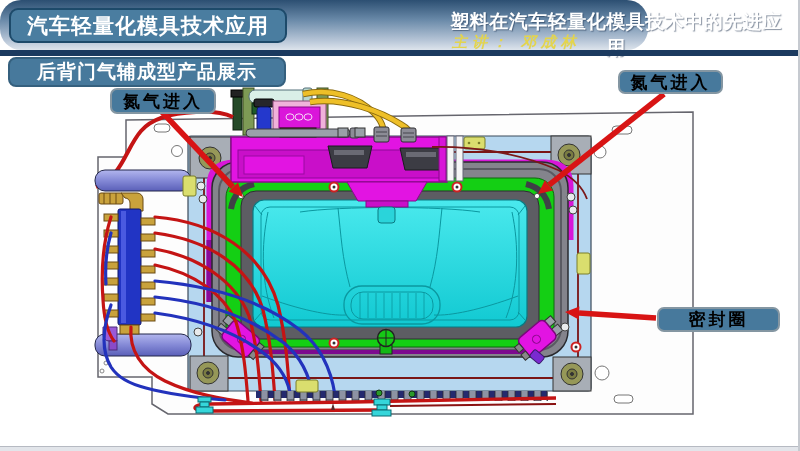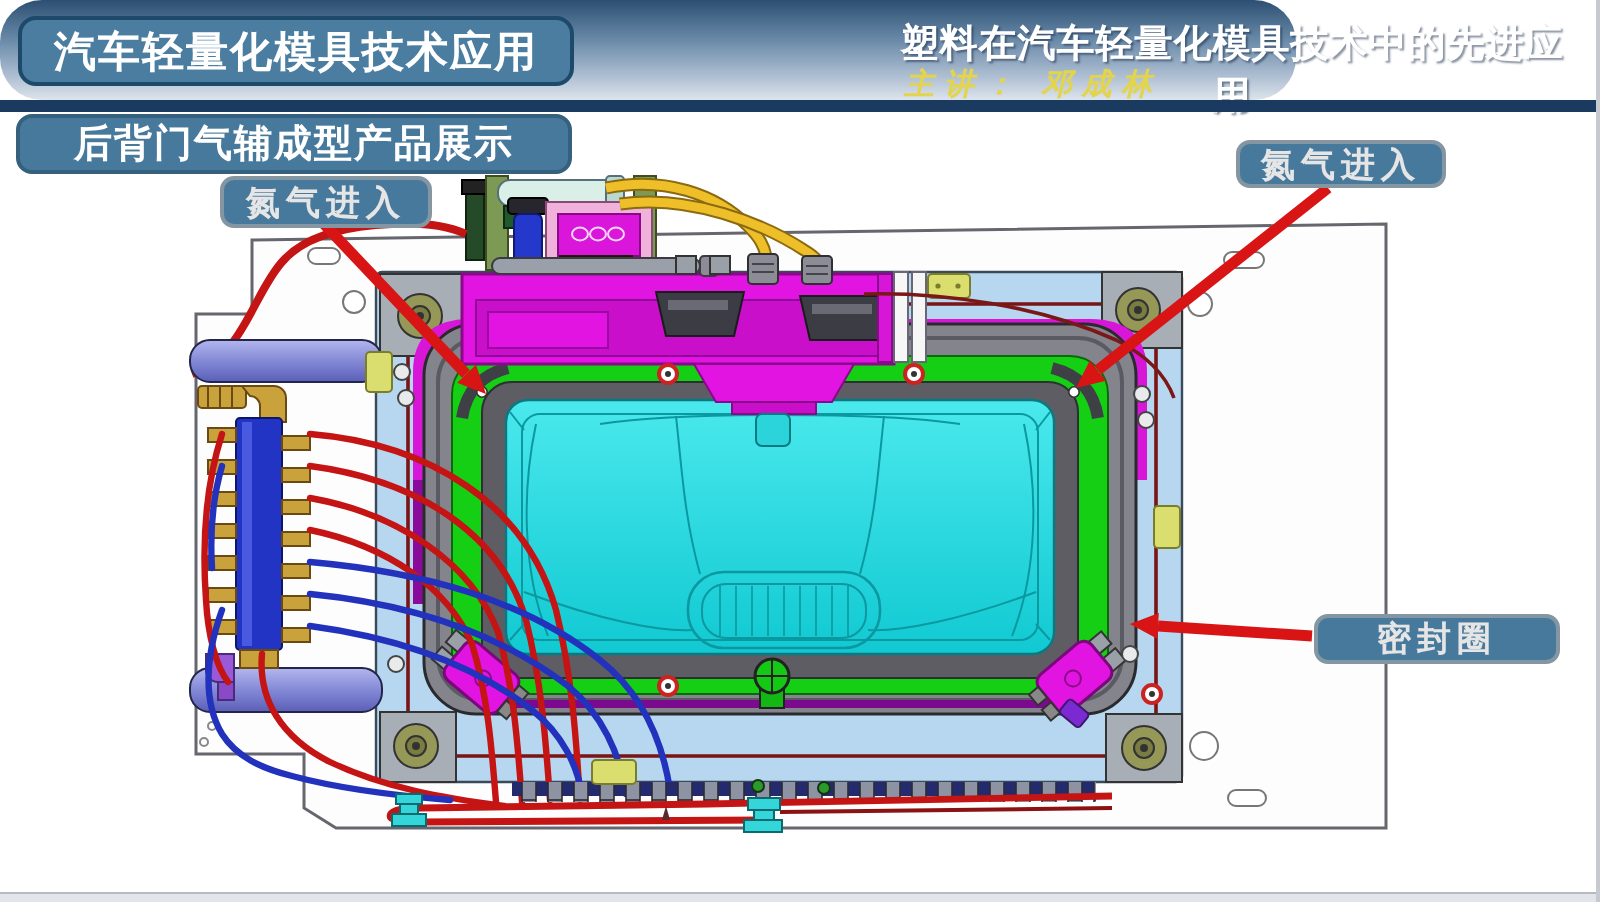--- a/index.html
+++ b/index.html
@@ -16,21 +16,21 @@
                  font-size:19px;font-weight:bold;text-align:center;letter-spacing:0.5px;
                  text-shadow:1px 1px 1px rgba(20,40,70,.5);}
   .presenter{position:absolute;left:452px;top:33px;color:#e3d44d;font-size:15px;
              font-style:italic;font-weight:bold;letter-spacing:5px;}
   .section-box{position:absolute;left:8px;top:57px;width:278px;height:30px;background:#47799c;
                border:2px solid #35607e;border-radius:8px;box-sizing:border-box;
                display:flex;align-items:center;justify-content:center;
                color:#fff;font-size:19px;font-weight:bold;letter-spacing:1px;}
   .callout{position:absolute;background:#47799c;border:2px solid #8496a2;border-radius:7px;
            box-sizing:border-box;display:flex;align-items:center;justify-content:center;
-           color:#e5e5e5;font-weight:bold;font-size:17px;letter-spacing:3px;z-index:5;}
+           color:#000000;font-weight:bold;font-size:17px;letter-spacing:3px;z-index:5;}
   #co-nl{left:110px;top:88px;width:106px;height:26px;}
   #co-nr{left:618px;top:70px;width:105px;height:24px;}
   #co-sr{left:657px;top:307px;width:123px;height:25px;}
   .diagram-svg{position:absolute;left:0;top:0;z-index:2;}
   .footer-strip{position:absolute;left:0;top:446px;width:800px;height:5px;
                 background:#e2e5ea;border-top:1px solid #b6bac2;}
 </style>
 </head>
 <body>
 

